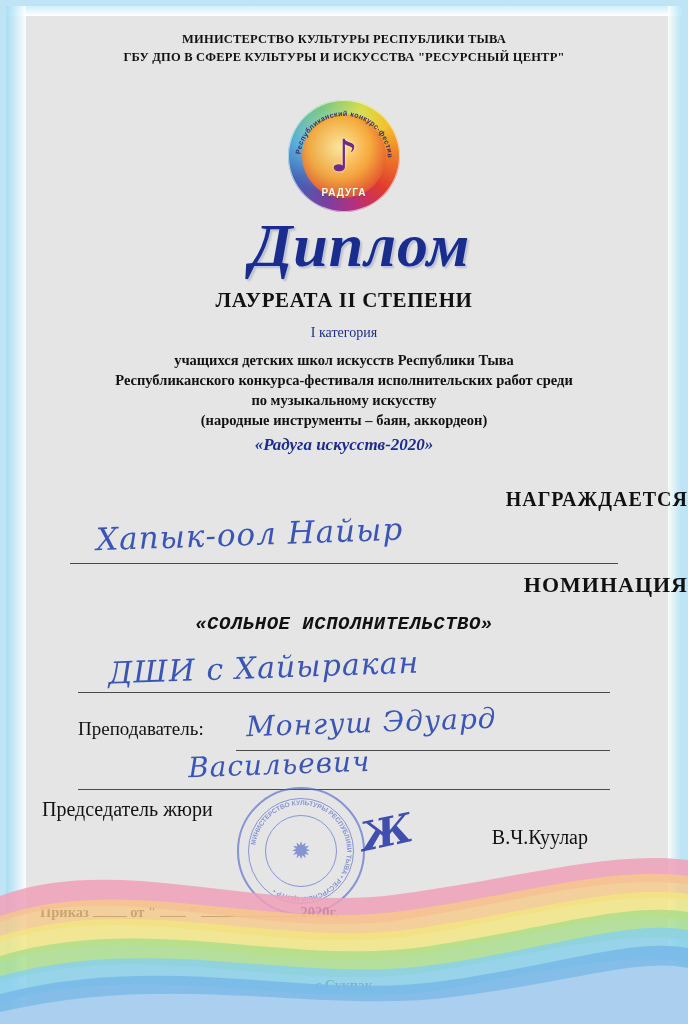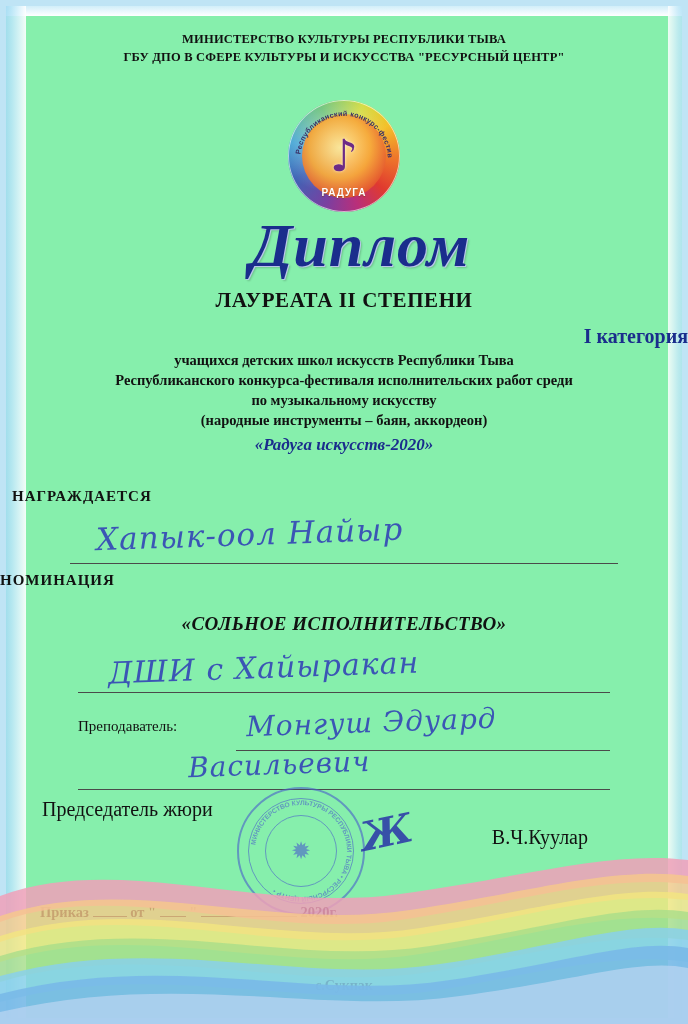--- a/index.html
+++ b/index.html
@@ -8,21 +8,21 @@
     background: #ffffff;
   }
   body {
     font-family: "Liberation Serif", serif;
   }
   .page {
     position: relative;
     width: 688px;
     height: 1024px;
     overflow: hidden;
-    background: #86efac;
+    background: #e5e5e5;
     box-sizing: border-box;
   }
   
   .frame-outer {
     position: absolute;
     left: 0; top: 0; right: 0; bottom: 0;
     border: 6px solid #bfe4f5;
     box-sizing: border-box;
     pointer-events: none;
   }
@@ -178,23 +178,23 @@
     text-align: center;
     font-size: 21px;
     font-weight: bold;
     color: #111;
     letter-spacing: .6px;
   }
   .category {
     position: absolute;
     left: 0; right: 0;
     top: 325px;
-    text-align: right;
-    font-size: 20px;
-    font-weight: bold;
+    text-align: center;
+    font-size: 14px;
+    font-weight: normal;
     color: #1a2d8c;
   }
   .body-block {
     position: absolute;
     left: 48px; right: 48px;
     top: 350px;
     text-align: center;
     font-size: 14.5px;
     font-weight: bold;
     color: #111;
@@ -208,22 +208,22 @@
     font-style: italic;
     font-weight: bold;
     font-size: 17px;
     color: #1a2d8c;
   }
 
   .awarded {
     position: absolute;
     left: 12px; right: 0;
     top: 488px;
-    text-align: left;
-    font-size: 15px;
+    text-align: right;
+    font-size: 20px;
     font-weight: bold;
     letter-spacing: 1px;
     color: #111;
   }
 
   
   .hw-line {
     position: absolute;
     border-bottom: 1px solid #4a4a4a;
   }
@@ -244,32 +244,32 @@
   .line-name {
     left: 70px;
     top: 563px;
     width: 548px;
   }
 
   .nomination {
     position: absolute;
     left: 0; right: 0;
     top: 572px;
-    text-align: left;
-    font-size: 15px;
+    text-align: right;
+    font-size: 22px;
     font-weight: bold;
     letter-spacing: 1px;
     color: #111;
   }
   .nomination-value {
     position: absolute;
     left: 0; right: 0;
     top: 613px;
     text-align: center;
-    font-family: Liberation Serif, serif;
+    font-family: Liberation Mono, monospace;
     font-style: italic;
     font-weight: bold;
     font-size: 19px;
     letter-spacing: .5px;
     color: #111;
   }
 
   .hw-school {
     left: 108px;
     top: 650px;
@@ -279,21 +279,21 @@
   .line-school {
     left: 78px;
     top: 692px;
     width: 532px;
   }
 
   .teacher-label {
     position: absolute;
     left: 78px;
     top: 718px;
-    font-size: 15px;
+    font-size: 19px;
     color: #111;
   }
   .hw-teacher {
     left: 246px;
     top: 706px;
     font-size: 28px;
     letter-spacing: 1px;
   }
   .line-teacher {
     left: 236px;

